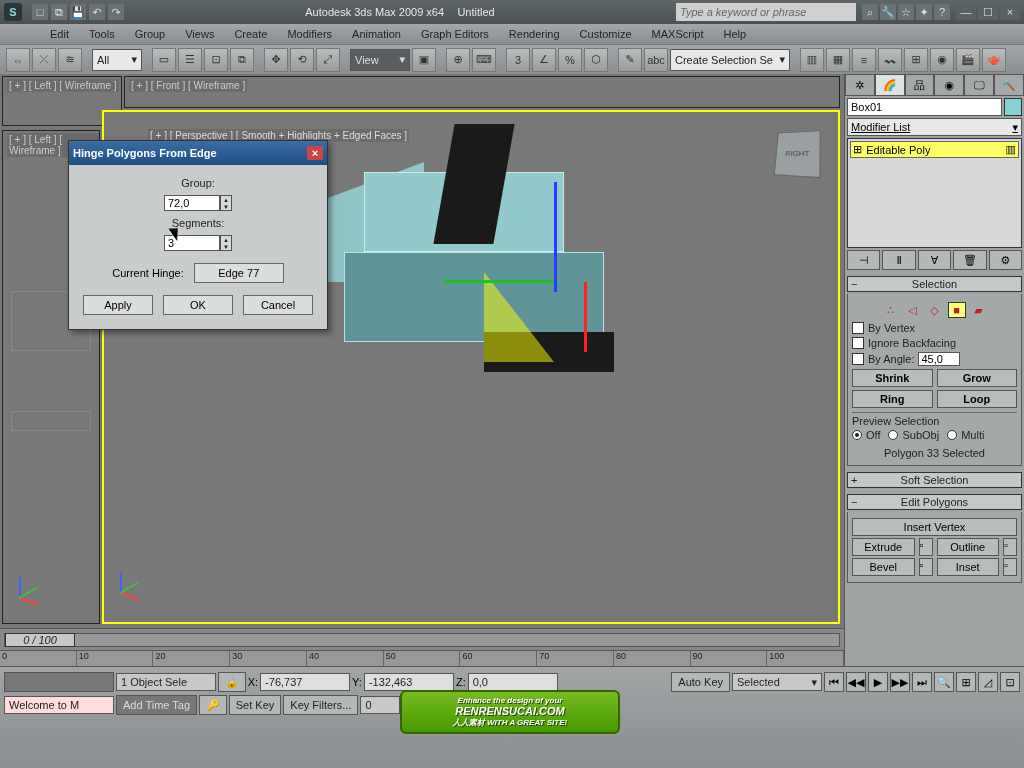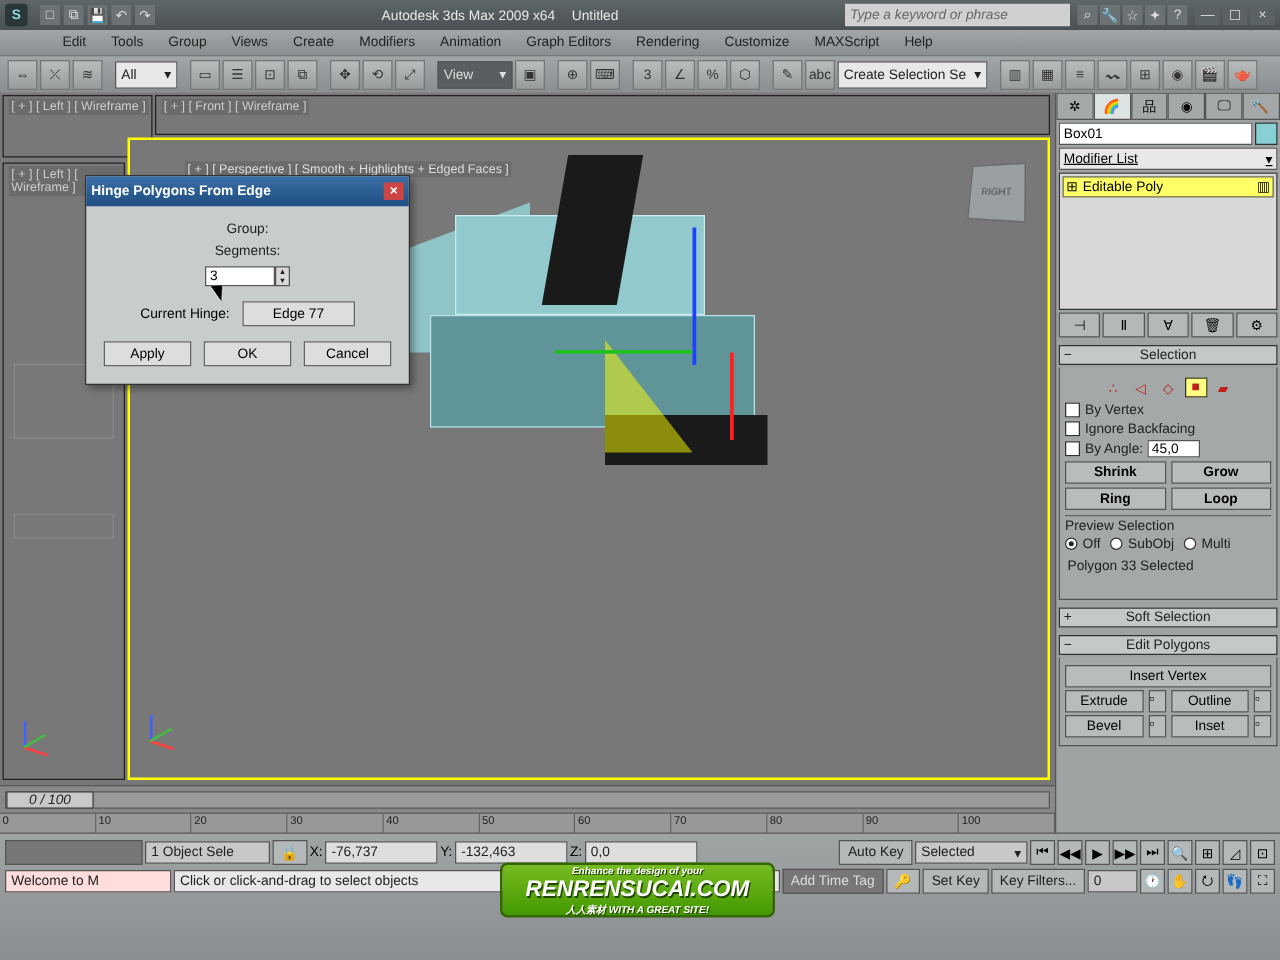--- a/index.html
+++ b/index.html
@@ -92,21 +92,21 @@
 .sel-icon { width: 18px; height: 16px; display: flex; align-items: center; justify-content: center; color: #c02020; }
 .sel-icon.active { border: 1px solid #333; background: #ffff80; }
 .sel-chk { margin: 3px 0; display: flex; align-items: center; gap: 4px; color: #222; }
 .sel-chk .cb { width: 12px; height: 12px; border: 1px solid #333; background: #fff; }
 .sel-chk input { width: 42px; height: 14px; background: #fff; border: 1px solid #555; padding: 0 2px; }
 .sel-btnrow { display: flex; gap: 4px; margin: 3px 0; font-weight: bold; }
 .sel-btn { flex: 1; height: 18px; background: #b8bcbd; border: 1px solid #555; display: flex; align-items: center; justify-content: center; }
 .sel-radio { display: flex; gap: 2px; margin: 2px 0; color: #222; align-items: center; }
 .sel-radio .rb { width: 10px; height: 10px; border: 1px solid #333; border-radius: 50%; background: #fff; margin-right: 2px; }
 .sel-radio .rb.on::after { content: ""; display: block; width: 4px; height: 4px; background: #222; border-radius: 50%; margin: 2px; }
-.sel-status { text-align: left; margin: 6px 2px 16px; color: #222; }
+.sel-status { text-align: center; margin: 6px 2px 2px; color: #222; }
 
 .rollout-btn { height: 18px; background: #b8bcbd; border: 1px solid #555; display: flex; align-items: center; justify-content: center; margin: 2px 0; }
 .rollout-row { display: flex; gap: 4px; margin: 2px 0; }
 .rollout-row .rb2 { flex: 1; height: 18px; background: #b8bcbd; border: 1px solid #555; display: flex; align-items: center; justify-content: center; }
 .rollout-row .sq { width: 14px; height: 18px; background: #b8bcbd; border: 1px solid #555; }
 
 
 .timeline { position: absolute; left: 0; top: 628px; width: 844px; height: 22px; background: #888; border-top: 1px solid #555; display: flex; align-items: center; }
 .timeline .slider-track { flex: 1; height: 14px; background: #999; border: 1px solid #555; margin: 0 4px; position: relative; font-style: italic; }
 .timeline .slider-thumb { position: absolute; left: 0; top: -1px; width: 70px; height: 14px; background: #c8c8c8; border: 1px solid #333; display: flex; align-items: center; justify-content: center; color: #222; }
@@ -117,21 +117,21 @@
 .statusarea { position: absolute; left: 0; bottom: 0; width: 1024px; height: 102px; background: linear-gradient(to bottom, #a0a4a5, #8a8e90); border-top: 1px solid #555; }
 .sa-row1 { display: flex; height: 22px; align-items: center; gap: 2px; padding: 0 4px; }
 .sa-row2 { display: flex; height: 24px; align-items: center; gap: 2px; padding: 0 4px; }
 .sa-box { height: 18px; background: #c8c8c8; border: 1px solid #555; padding: 0 4px; display: flex; align-items: center; color: #222; }
 .sa-coord { width: 90px; background: #dedede; }
 .sa-btn { height: 20px; background: #b4b8b9; border: 1px solid #555; padding: 0 6px; display: flex; align-items: center; color: #222; }
 .sa-play { width: 20px; height: 20px; background: #b4b8b9; border: 1px solid #555; display: flex; align-items: center; justify-content: center; }
 .sa-prompt { flex: 1; height: 18px; background: #e8e8e8; border: 1px solid #555; padding: 0 4px; display: flex; align-items: center; color: #222; }
 .watermark { position: absolute; bottom: 34px; left: 400px; width: 220px; height: 44px; background: linear-gradient(#7b2, #490); border: 2px solid #360; border-radius: 6px; display: flex; flex-direction: column; align-items: center; justify-content: center; color: #fff; font-weight: bold; font-style: italic; text-shadow: 1px 1px #240; pointer-events: none; }
 .watermark .wm1 { font-size: 8px; color: #fff; font-style: italic; }
-.watermark .wm2 { font-size: 18px; }
+.watermark .wm2 { font-size: 11px; }
 .watermark .wm3 { font-size: 8px; }
 </style>
 </head>
 <body>
 
 <div class="titlebar">
   <div class="logo">S</div>
   <div class="qat">
     <div class="qat-btn">□</div>
     <div class="qat-btn">⧉</div>
@@ -262,20 +262,29 @@
   </div>
 </div>
 
 <div class="dialog">
   <div class="dlg-title">
     <span>Hinge Polygons From Edge</span>
     <div class="dlg-close">×</div>
   </div>
   <div class="dlg-body">
     <div class="dlg-row">Group:</div>
+    <div class="dlg-row">
+      <span class="dlg-spinner">
+        <input value="72,0" style="">
+        <span class="spin">
+            <div>▲</div>
+            <div>▼</div>
+          </span>
+      </span>
+    </div>
     <div class="dlg-row" style="position:relative">Segments:</div>
     <div class="dlg-row">
       <span class="dlg-spinner">
         <input value="3" style="">
         <span class="spin">
             <div>▲</div>
             <div>▼</div>
           </span>
       </span>
     </div>
@@ -434,22 +443,21 @@
     <div class="sa-play">◀◀</div>
     <div class="sa-play">▶</div>
     <div class="sa-play">▶▶</div>
     <div class="sa-play">⏭</div>
     <div class="sa-play">🔍</div>
     <div class="sa-play">⊞</div>
     <div class="sa-play">◿</div>
     <div class="sa-play">⊡</div>
   </div>
   <div class="sa-row2">
-    <div class="sa-box" style="width:133px; background:#fdd;">Welcome to M</div>
-    <div class="sa-prompt">Click or click-and-drag to select objects</div>
+    <div class="sa-box" style="width:110px; background:#fdd;">Welcome to M</div>
     <div class="sa-btn" style="background:#777; color:#ddd;">Add Time Tag</div>
     <div class="sa-btn">🔑</div>
     <div class="sa-btn">Set Key</div>
     <div class="sa-btn">Key Filters...</div>
     <div class="sa-box" style="width:40px">0</div>
     <div class="sa-play">🕐</div>
     <div class="sa-play">✋</div>
     <div class="sa-play">⭮</div>
     <div class="sa-play">👣</div>
     <div class="sa-play">⛶</div>

